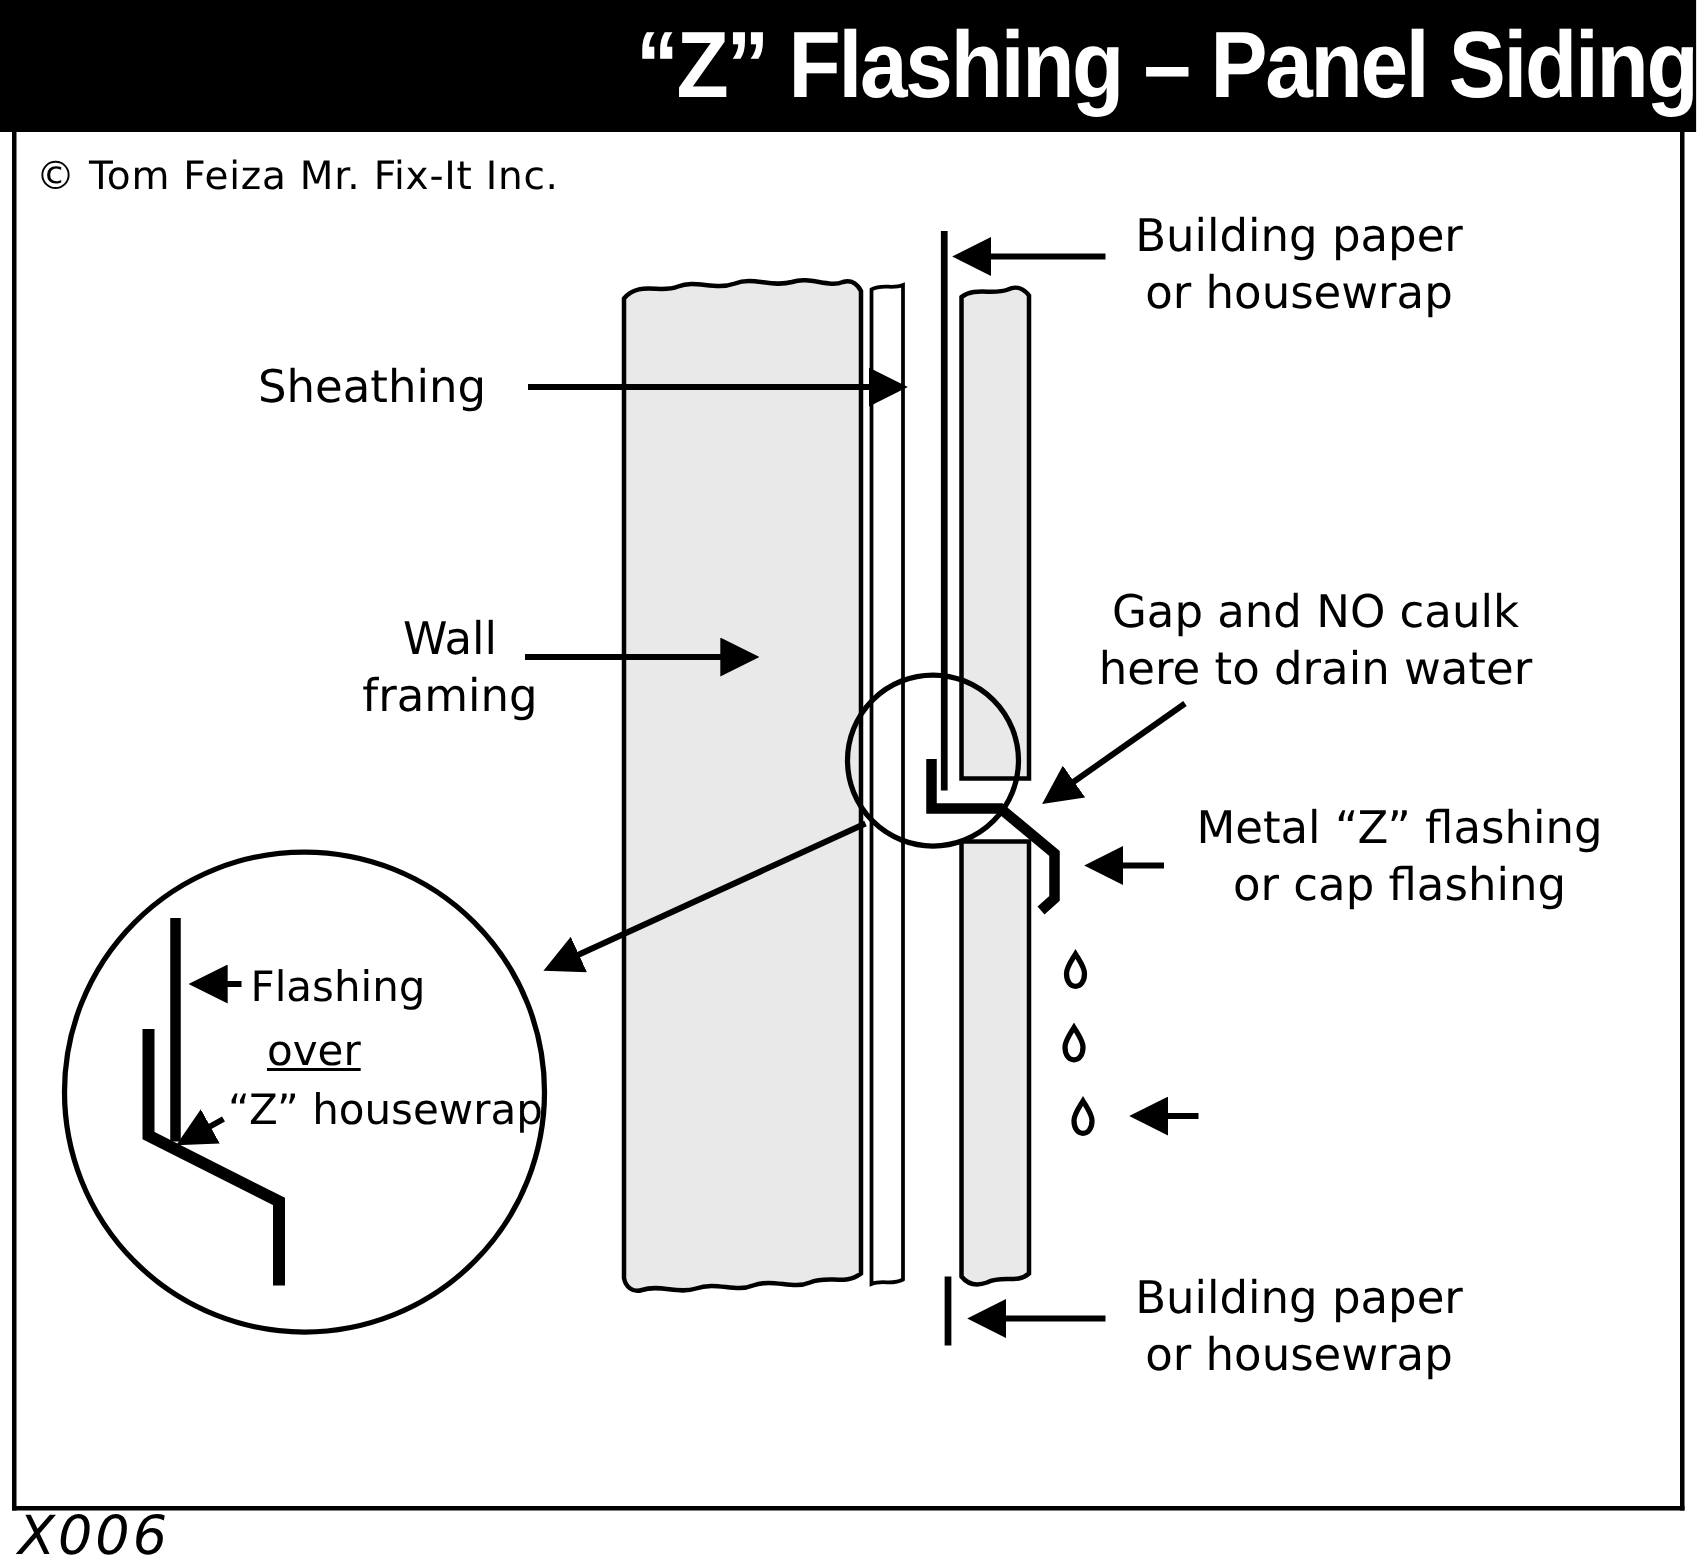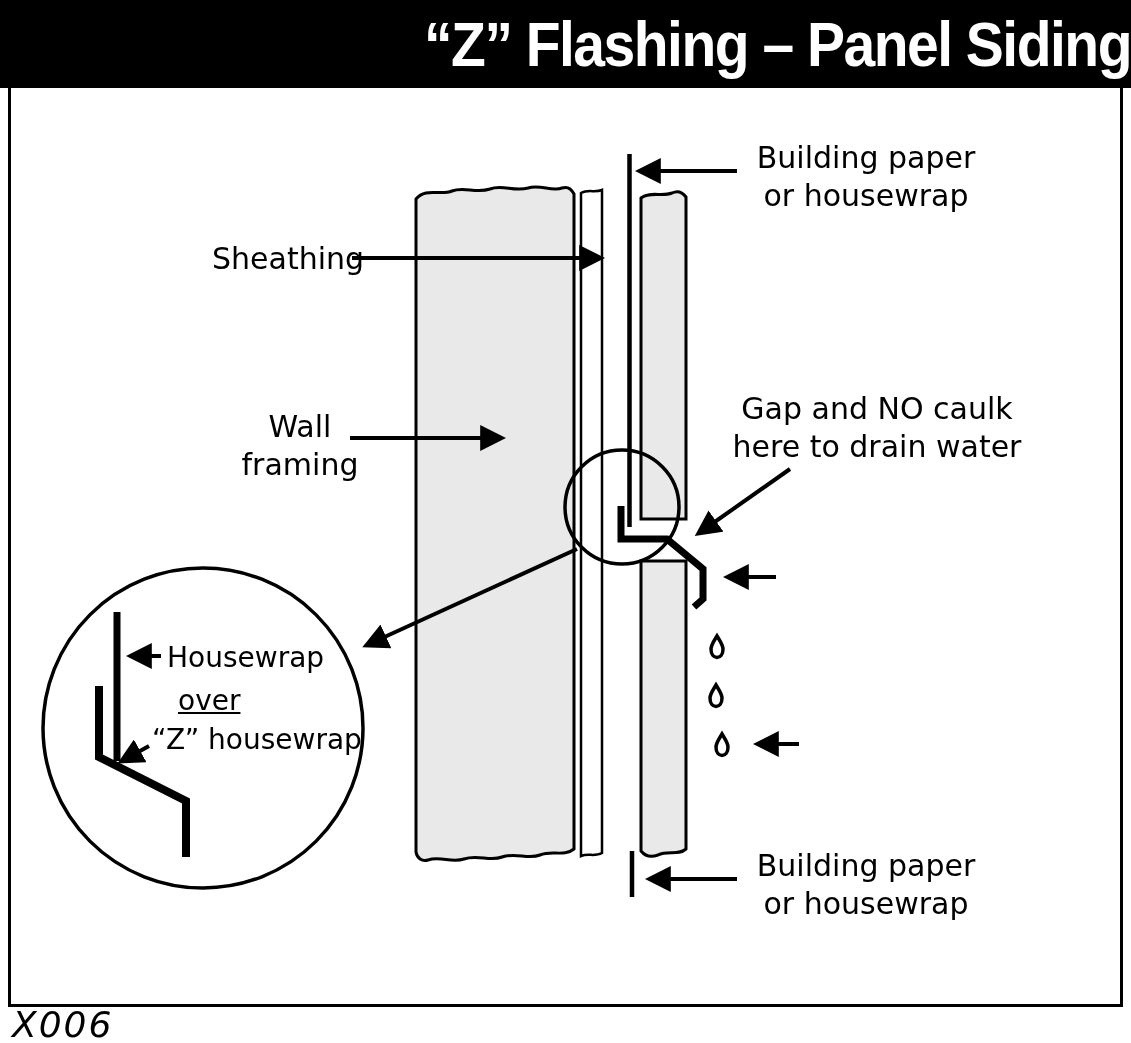--- a/index.html
+++ b/index.html
@@ -62,20 +62,21 @@
 <body>
 
 <div class="page">
 
   <div class="title-bar">
     <span class="title-text">“Z” Flashing – Panel Siding</span>
   </div>
 
   <div class="frame"></div>
 
+  <div class="copyright">© Tom Feiza Mr. Fix-It Inc.</div>
 
   <svg class="diagram" width="1131" height="1043" viewBox="0 0 1131 1043">
     <defs>
       <marker id="ah" viewBox="0 0 10 10" refX="8" refY="5" markerWidth="6.5" markerHeight="6.5" orient="auto-start-reverse">
         <path d="M 0 0 L 10 5 L 0 10 z" fill="#000"></path>
       </marker>
     </defs>
 
     <path class="panel" d="M 416,199
          C 426,187 440,196 452,191
@@ -125,34 +126,36 @@
     <path class="arrow" marker-end="url(#ah)" d="M 799,744 L 758,744"></path>
     <path class="arrow" marker-end="url(#ah)" d="M 737,879 L 650,879"></path>
     <path class="arrow" marker-end="url(#ah)" d="M 577,549 L 367,645"></path>
     <path class="arrow" marker-end="url(#ah)" d="M 161,656 L 131,656"></path>
     <path class="arrow" marker-end="url(#ah)" d="M 149,746 L 122,761"></path>
   </svg>
 
   <div class="label center" style="left:736px; top:139px; width:260px;">Building paper
 or housewrap</div>
 
-  <div class="label" style="left:172px; top:240px;margin-left:40px;">Sheathing</div>
+  <div class="label" style="left:172px; top:240px;">Sheathing</div>
 
   <div class="label center" style="left:232px; top:408px; width:136px;">Wall
 framing</div>
 
   <div class="label center" style="left:712px; top:390px; width:330px;text-align:center;">Gap and NO caulk
 here to drain water</div>
 
+  <div class="label center" style="left:778px; top:534px; width:310px;">Metal “Z” flashing
+or cap flashing</div>
 
 
   <div class="label center" style="left:736px; top:847px; width:260px;">Building paper
 or housewrap</div>
 
-  <div class="label small" style="left:167px; top:640px;">Housewrap</div>
+  <div class="label small" style="left:167px; top:640px;">Flashing</div>
 
   <div class="label small underline" style="left:178px; top:683px;">over</div>
 
   <div class="label small" style="left:152px; top:722px;">“Z” housewrap</div>
 
   <div class="figure-id">X006</div>
 
 </div>
 
 </body></html>

